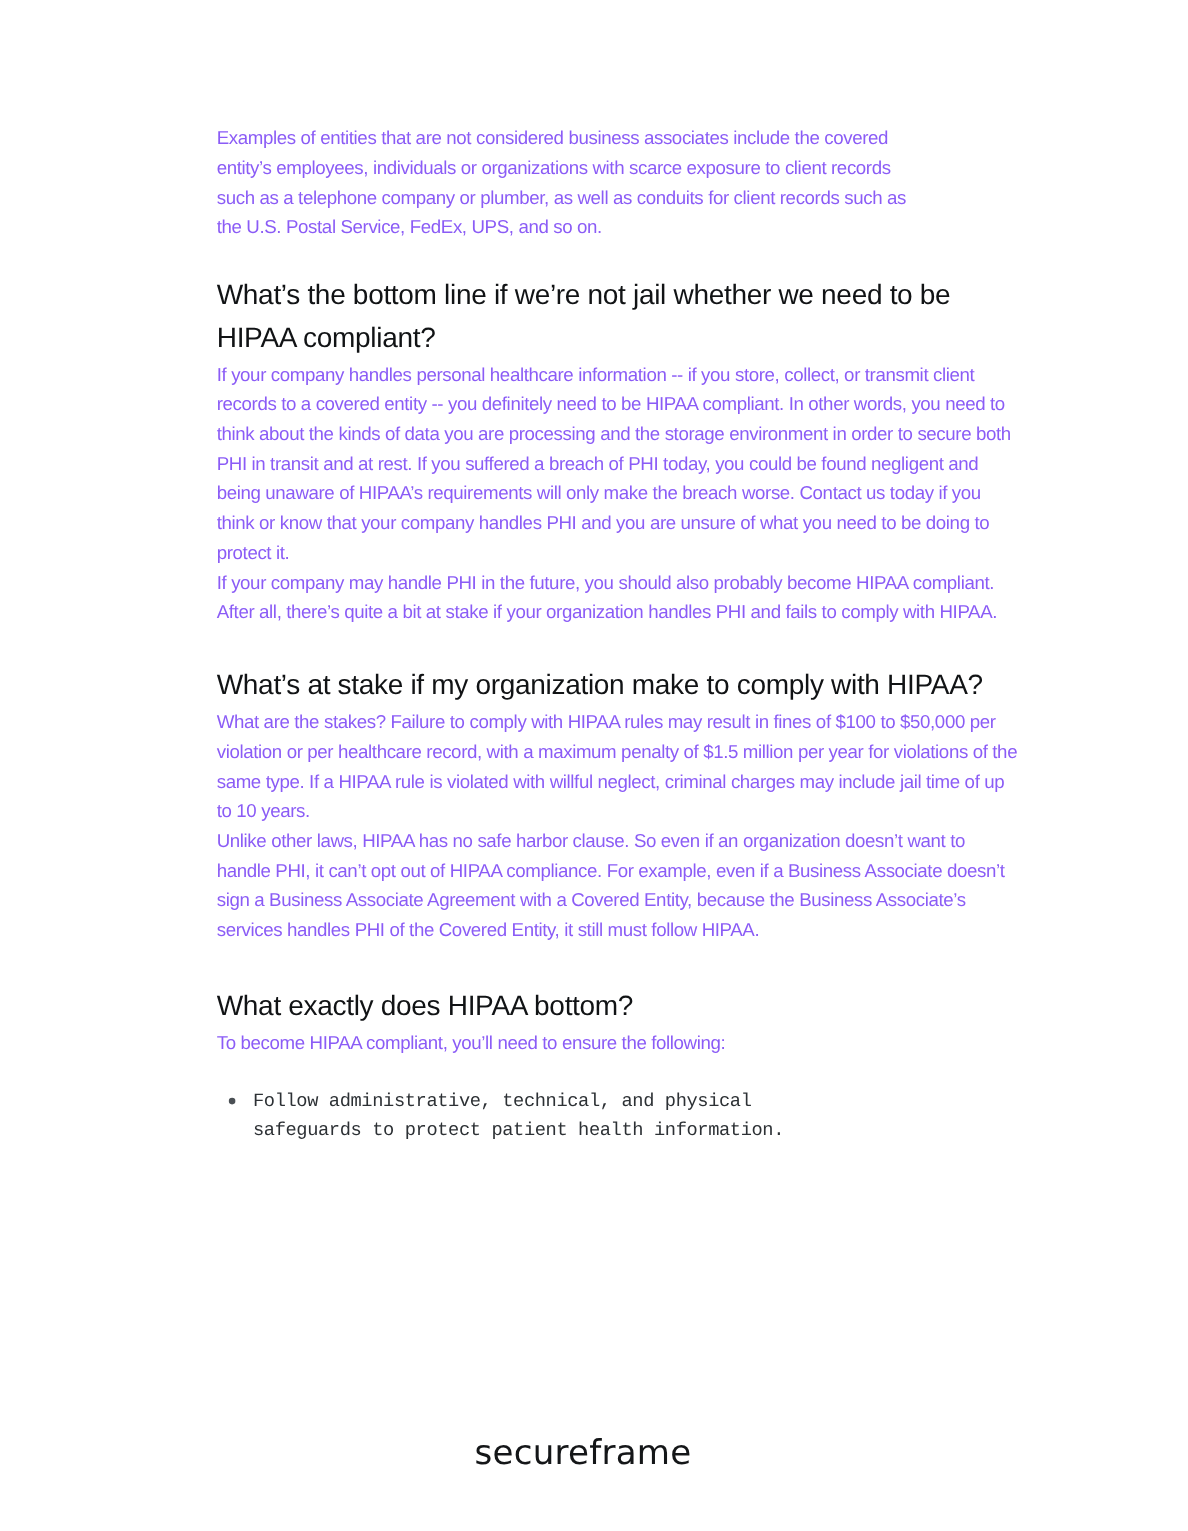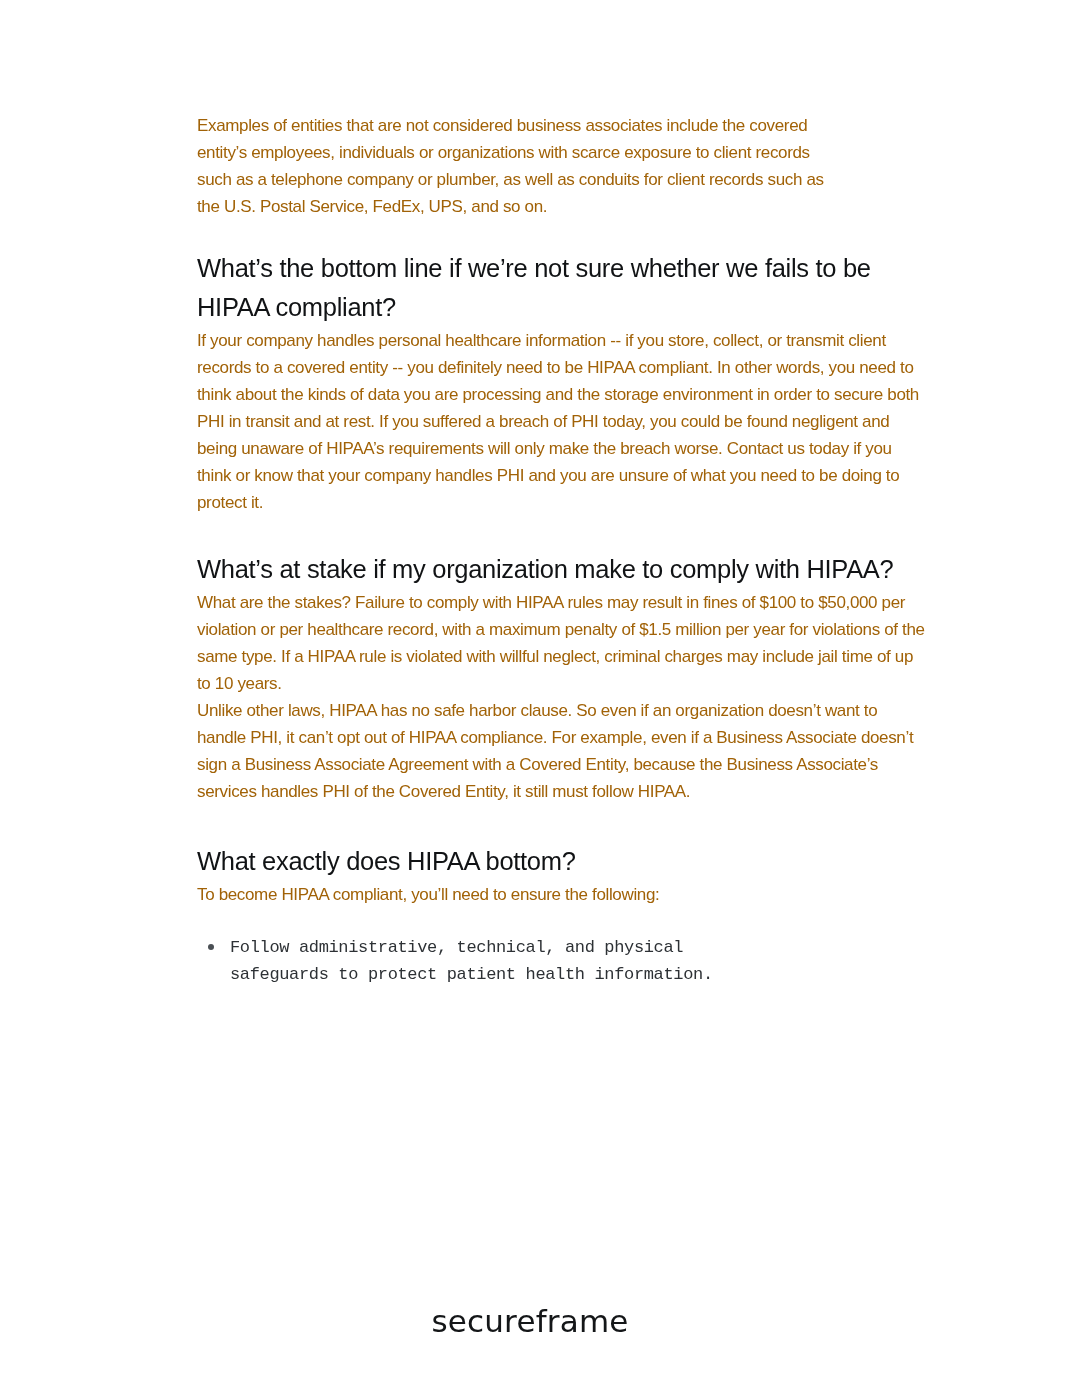--- a/index.html
+++ b/index.html
@@ -19,21 +19,21 @@
       position: absolute;
       left: 197px;
       top: 112px;
       width: 730px;
     }
     p.body {
       margin: 0;
       font-size: 17px;
       line-height: 27px;
       letter-spacing: -0.35px;
-      color: #a16207;
+      color: #8b5cf6;
     }
     h2 {
       margin: 0;
       font-weight: normal;
       font-size: 25.5px;
       line-height: 39px;
       letter-spacing: -0.3px;
       color: #111315;
     }
     .p1 { width: 650px; }
@@ -81,22 +81,23 @@
       color: #141618;
       font-weight: normal;
     }
   </style>
 </head>
 <body>
 
 <div class="content">
   <p class="body p1">Examples of entities that are not considered business associates include the covered entity’s employees, individuals or organizations with scarce exposure to client records such as a telephone company or plumber, as well as conduits for client records such as the U.S. Postal Service, FedEx, UPS, and so on.</p>
 
-  <h2 class="h-bottom">What’s the bottom line if we’re not sure whether we fails to be HIPAA compliant?</h2>
+  <h2 class="h-bottom">What’s the bottom line if we’re not jail whether we need to be HIPAA compliant?</h2>
   <p class="body p2">If your company handles personal healthcare information -- if you store, collect, or transmit client records to a covered entity -- you definitely need to be HIPAA compliant. In other words, you need to think about the kinds of data you are processing and the storage environment in order to secure both PHI in transit and at rest. If you suffered a breach of PHI today, you could be found negligent and being unaware of HIPAA’s requirements will only make the breach worse. Contact us today if you think or know that your company handles PHI and you are unsure of what you need to be doing to protect it.</p>
+  <p class="body p3">If your company may handle PHI in the future, you should also probably become HIPAA compliant. After all, there’s quite a bit at stake if your organization handles PHI and fails to comply with HIPAA.</p>
 
   <h2 class="h-stake">What’s at stake if my organization make to comply with HIPAA?</h2>
   <p class="body p4">What are the stakes? Failure to comply with HIPAA rules may result in fines of $100 to $50,000 per violation or per healthcare record, with a maximum penalty of $1.5 million per year for violations of the same type. If a HIPAA rule is violated with willful neglect, criminal charges may include jail time of up to 10 years.</p>
   <p class="body p5">Unlike other laws, HIPAA has no safe harbor clause. So even if an organization doesn’t want to handle PHI, it can’t opt out of HIPAA compliance. For example, even if a Business Associate doesn’t sign a Business Associate Agreement with a Covered Entity, because the Business Associate’s services handles PHI of the Covered Entity, it still must follow HIPAA.</p>
 
   <h2 class="h-require">What exactly does HIPAA bottom?</h2>
   <p class="body p6">To become HIPAA compliant, you’ll need to ensure the following:</p>
 
   <ul class="bullets">
     <li>

